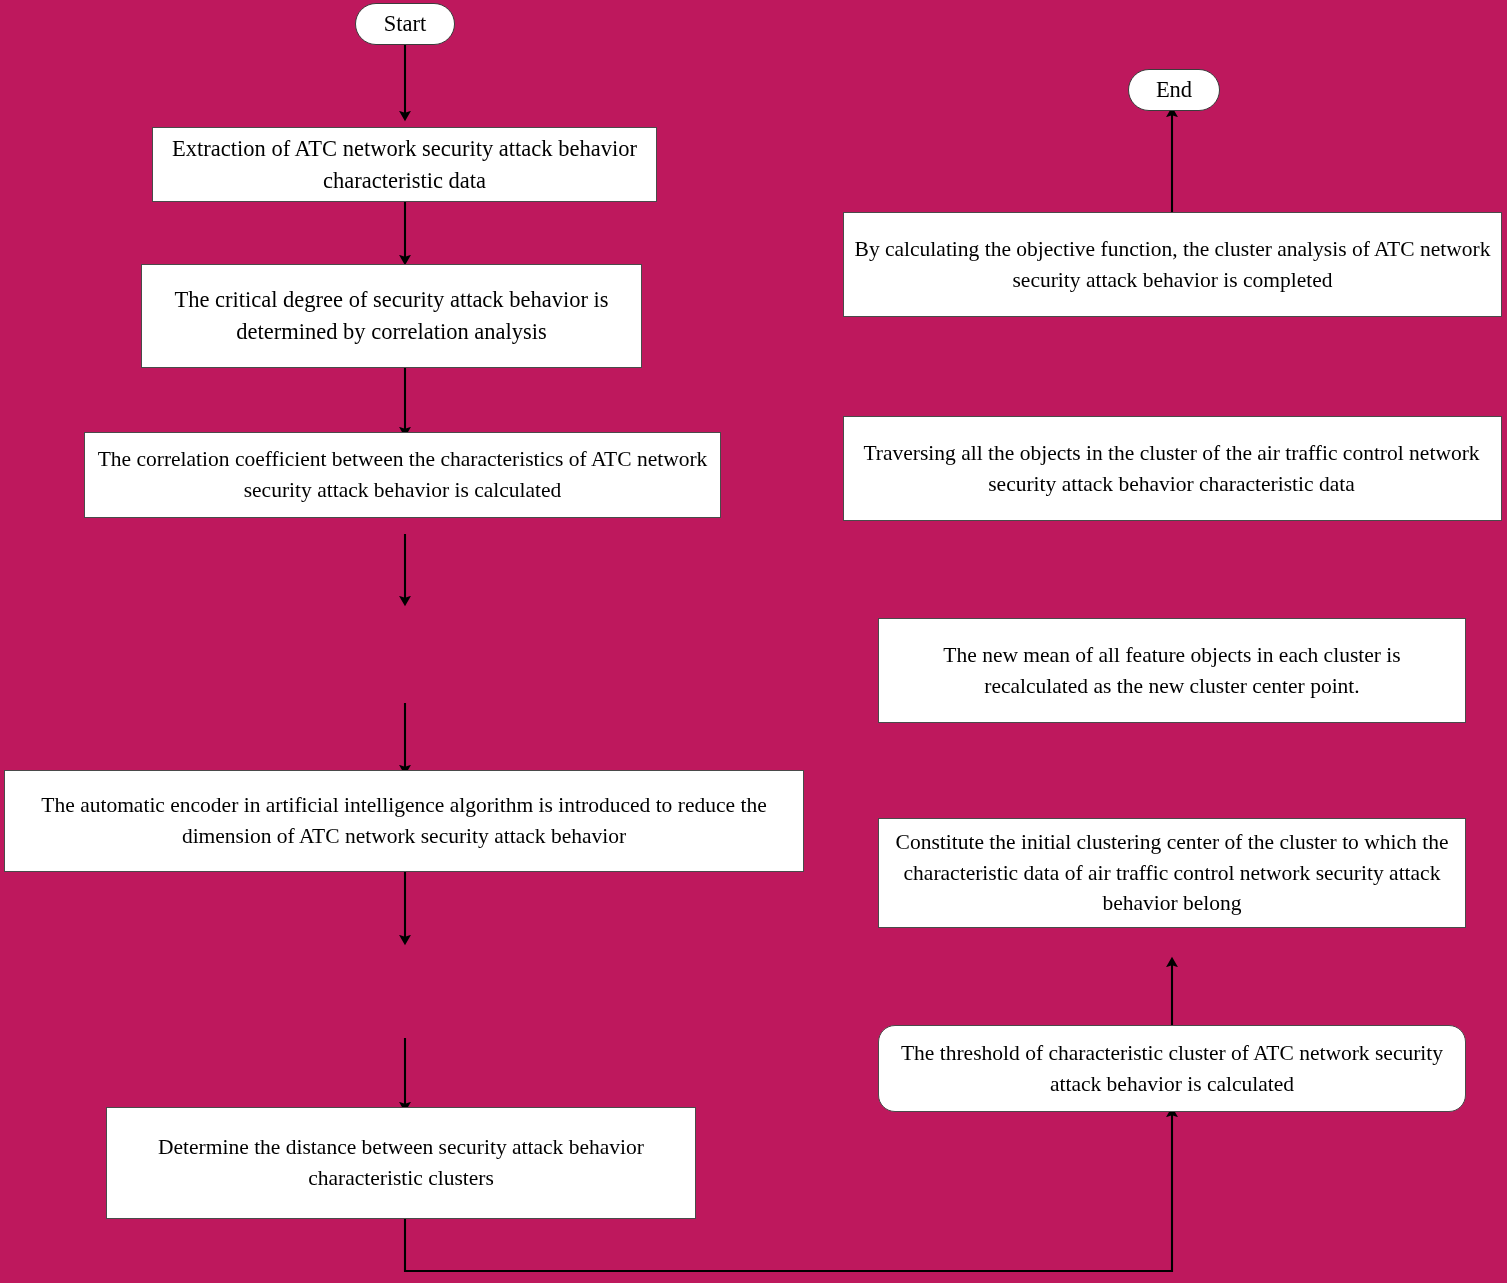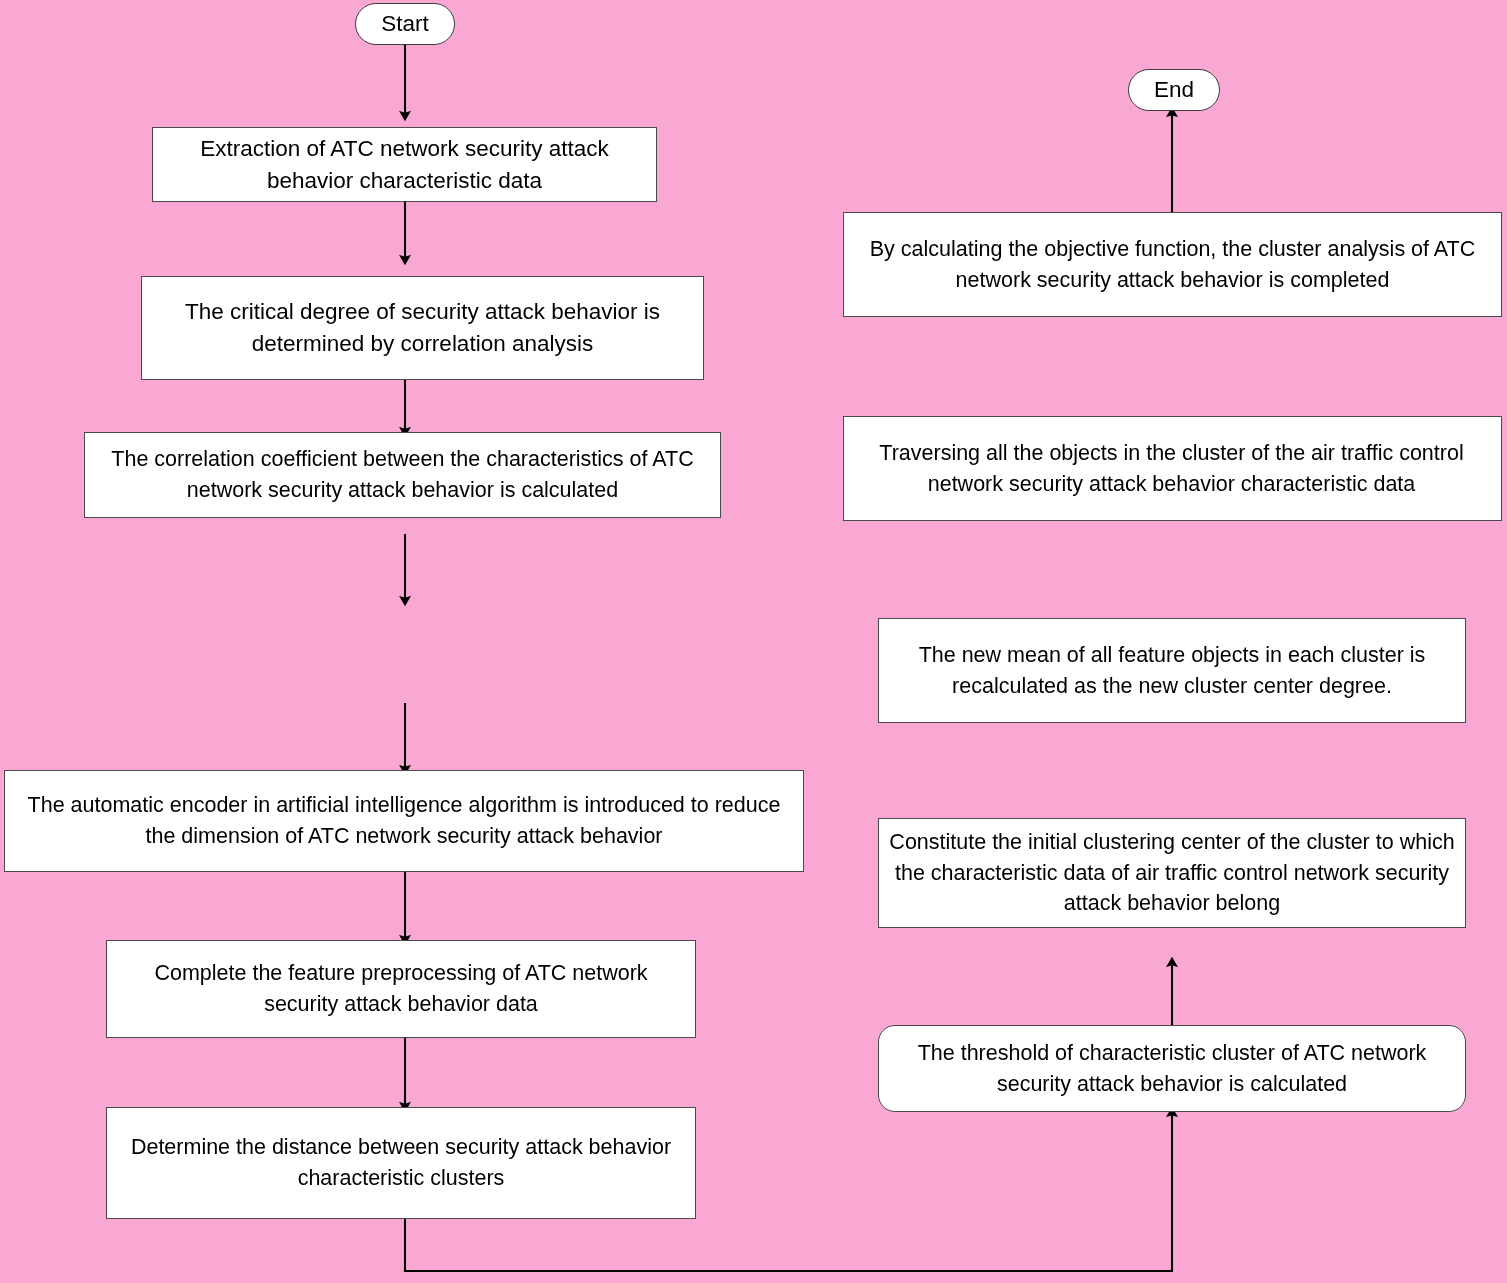--- a/index.html
+++ b/index.html
@@ -1,17 +1,17 @@
 <!DOCTYPE html>
 <html><head>
 <meta charset="utf-8">
 <style>
   html,body{margin:0;padding:0;background:#ffffff;}
-  #stage{position:relative;width:1507px;height:1283px;background:#f9a8d4;
-         font-family:Liberation Sans, sans-serif;overflow:hidden;}
+  #stage{position:relative;width:1507px;height:1283px;background:#be185d;
+         font-family:Liberation Serif, serif;overflow:hidden;}
   .node{position:absolute;box-sizing:border-box;border:1.6px solid #4a4a4a;
         background:#ffffff;display:flex;align-items:center;justify-content:center;
         text-align:center;color:#000000;line-height:1.42;padding:4px 10px;}
   .node .txt{display:block;width:100%;}
   .terminator{position:absolute;box-sizing:border-box;border:1.6px solid #3c3c3c;
         background:#ffffff;border-radius:999px;display:flex;align-items:center;
         justify-content:center;text-align:center;color:#000000;}
   svg.edges{position:absolute;left:0;top:0;width:1507px;height:1283px;
             pointer-events:none;}
   .fs22{font-size:22.5px;}
@@ -50,51 +50,48 @@
   </div>
 
   <div class="terminator fs22" style="left:1128px;top:69px;width:92px;height:42px;">
     <span>End</span>
   </div>
 
   <div class="node fs22" style="left:152px;top:127px;width:505px;height:75px;">
     <span class="txt">Extraction of ATC network security attack behavior characteristic data</span>
   </div>
 
-  <div class="node fs22" style="left:141px;top:276px;width:563px;height:104px;">
+  <div class="node fs22" style="left:141px;top:264px;width:501px;height:104px;">
     <span class="txt">The critical degree of security attack behavior is determined by correlation analysis</span>
   </div>
 
   <div class="node fs21" style="left:84px;top:432px;width:637px;height:86px;">
     <span class="txt">The correlation coefficient between the characteristics of ATC network security attack behavior is calculated</span>
   </div>
 
 
   <div class="node fs21" style="left:4px;top:770px;width:800px;height:102px;">
     <span class="txt">The automatic encoder in artificial intelligence algorithm is introduced to reduce the dimension of ATC network security attack behavior</span>
   </div>
 
-  <div class="node fs21" style="left:106px;top:940px;width:590px;height:98px;">
-    <span class="txt">Complete the feature preprocessing of ATC network security attack behavior data</span>
-  </div>
 
   <div class="node fs21" style="left:106px;top:1107px;width:590px;height:112px;">
     <span class="txt">Determine the distance between security attack behavior characteristic clusters</span>
   </div>
 
   <div class="node fs21" style="left:843px;top:212px;width:659px;height:105px;">
     <span class="txt">By calculating the objective function, the cluster analysis of ATC network security attack behavior is completed</span>
   </div>
 
   <div class="node fs21" style="left:843px;top:416px;width:659px;height:105px;padding-left:8px;">
     <span class="txt">Traversing all the objects in the cluster of the air traffic control network security attack behavior characteristic data</span>
   </div>
 
   <div class="node fs21" style="left:878px;top:618px;width:588px;height:105px;">
-    <span class="txt">The new mean of all feature objects in each cluster is recalculated as the new cluster center degree.</span>
+    <span class="txt">The new mean of all feature objects in each cluster is recalculated as the new cluster center point.</span>
   </div>
 
   <div class="node fs21" style="left:878px;top:818px;width:588px;height:110px;">
     <span class="txt">Constitute the initial clustering center of the cluster to which the characteristic data of air traffic control network security attack behavior belong</span>
   </div>
 
   <div class="node fs21" style="left:878px;top:1025px;width:588px;height:87px;border-radius:17px;">
     <span class="txt">The threshold of characteristic cluster of ATC network security attack behavior is calculated</span>
   </div>
 

